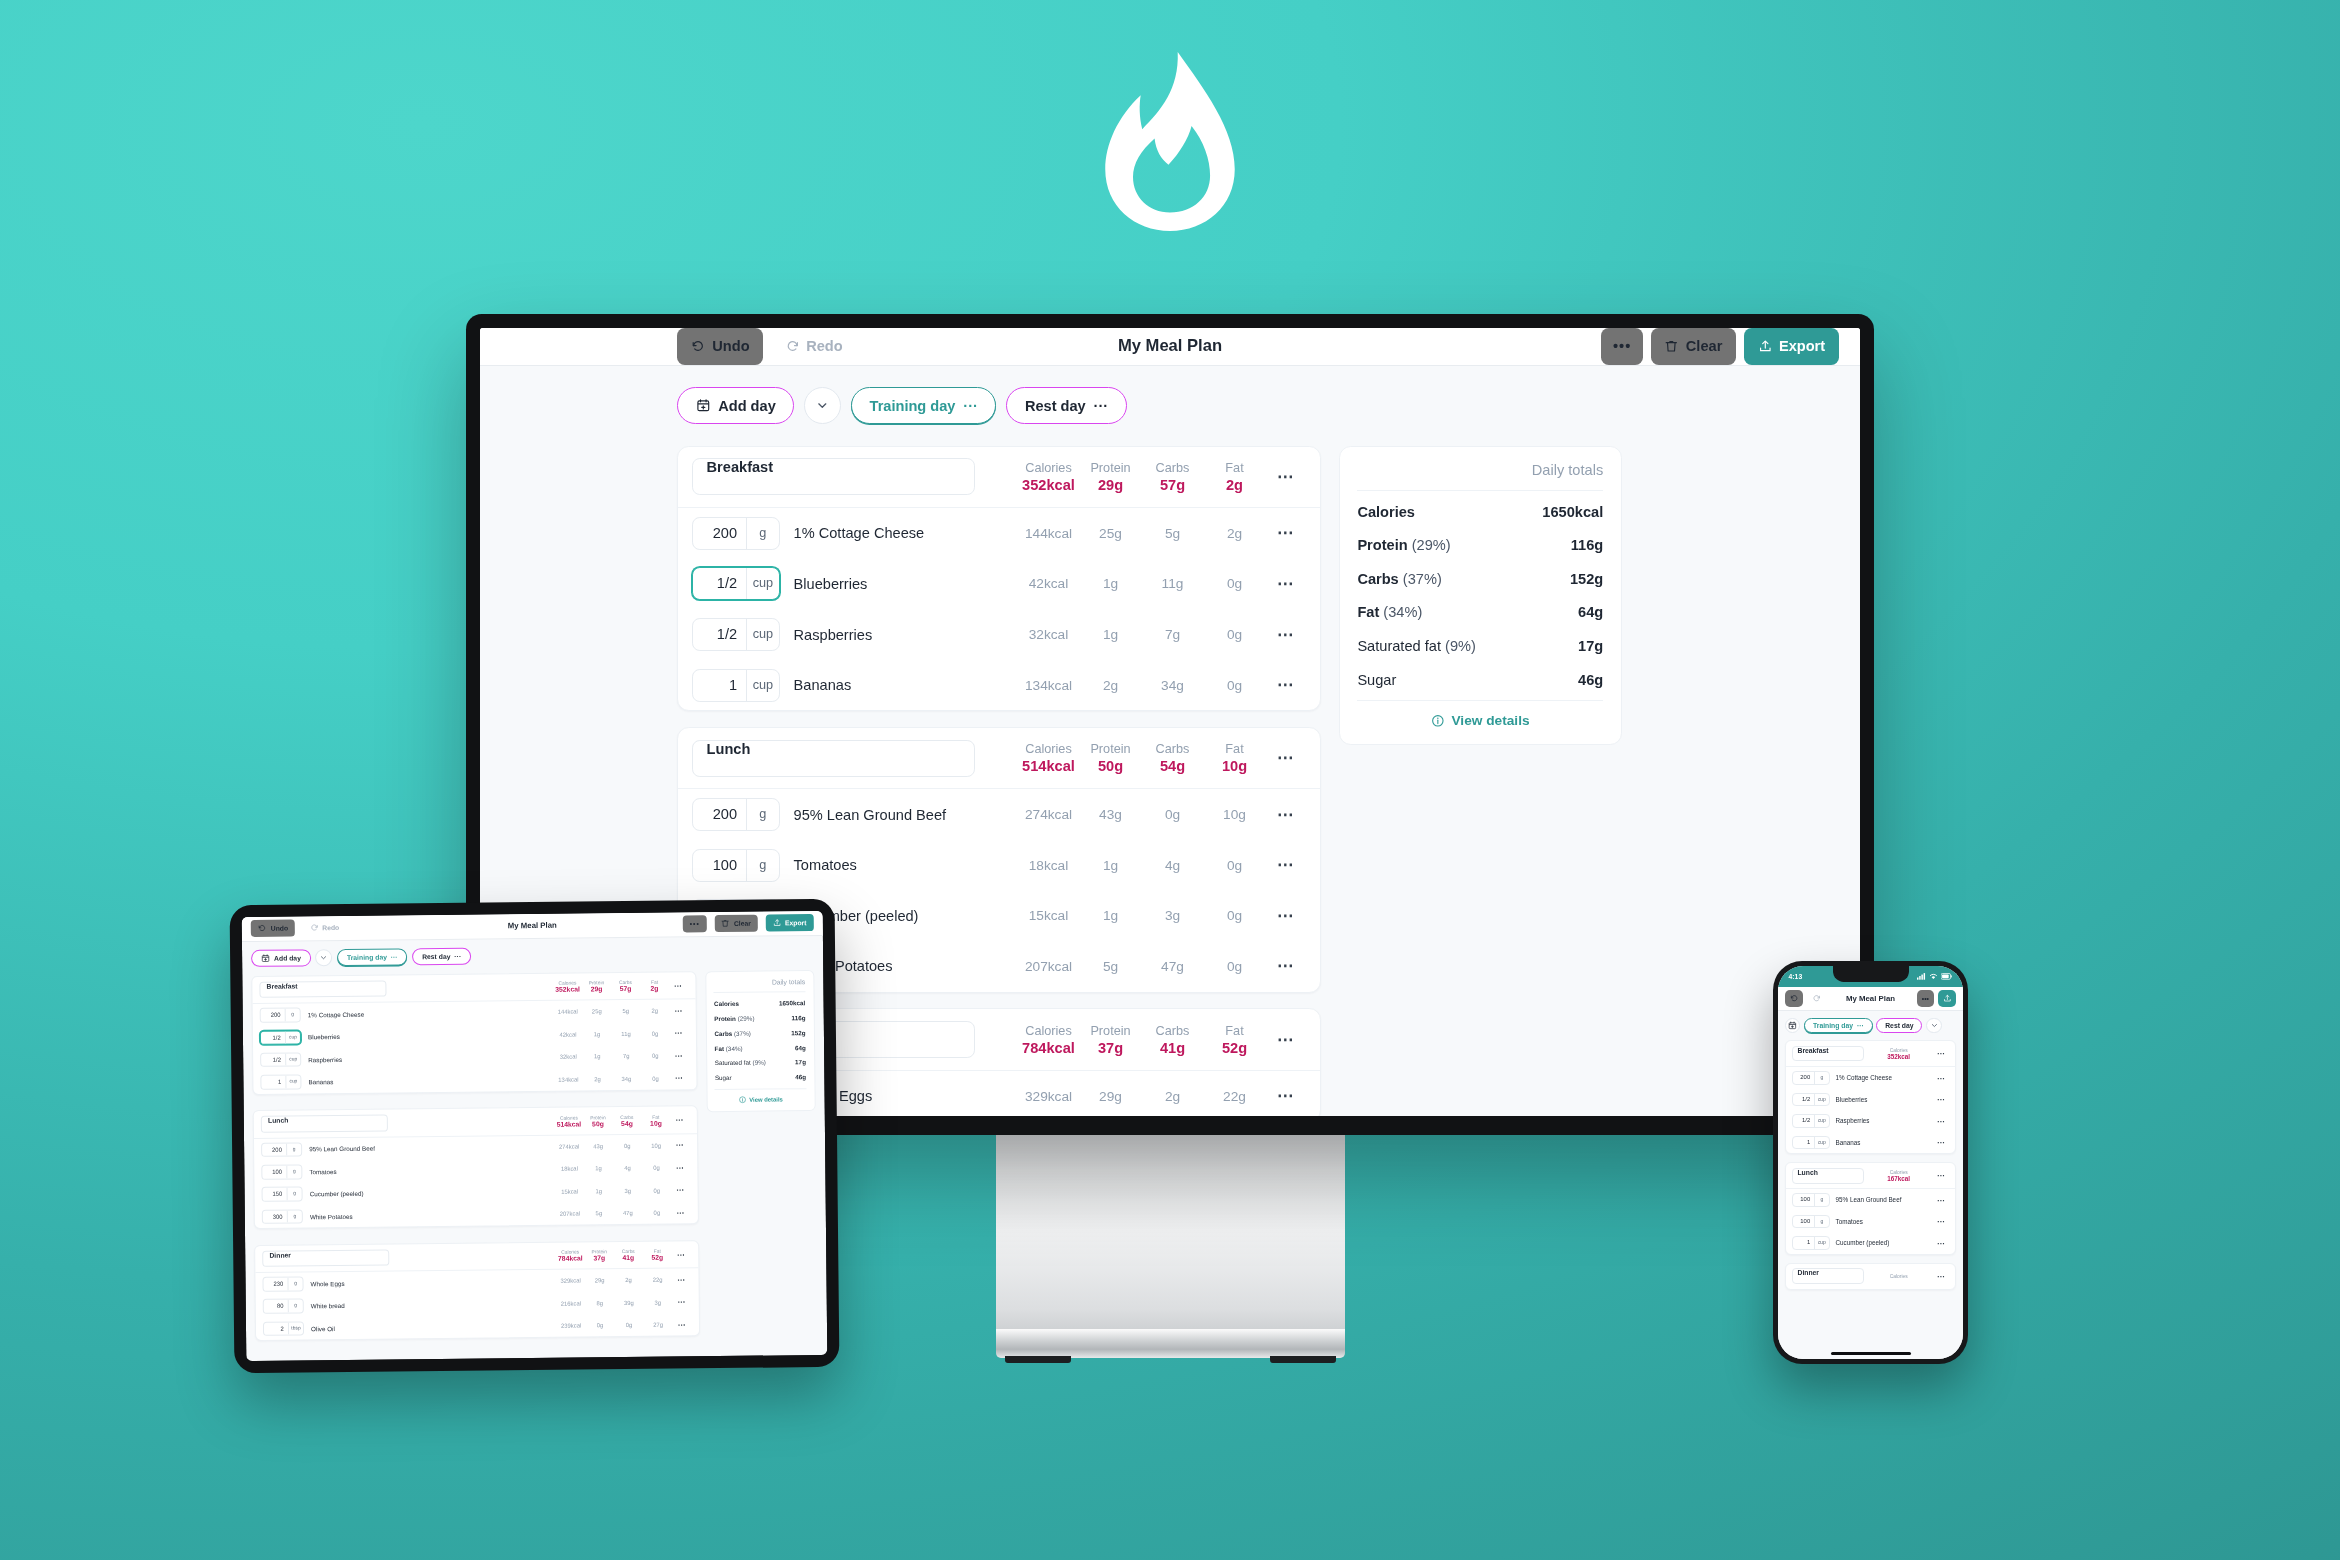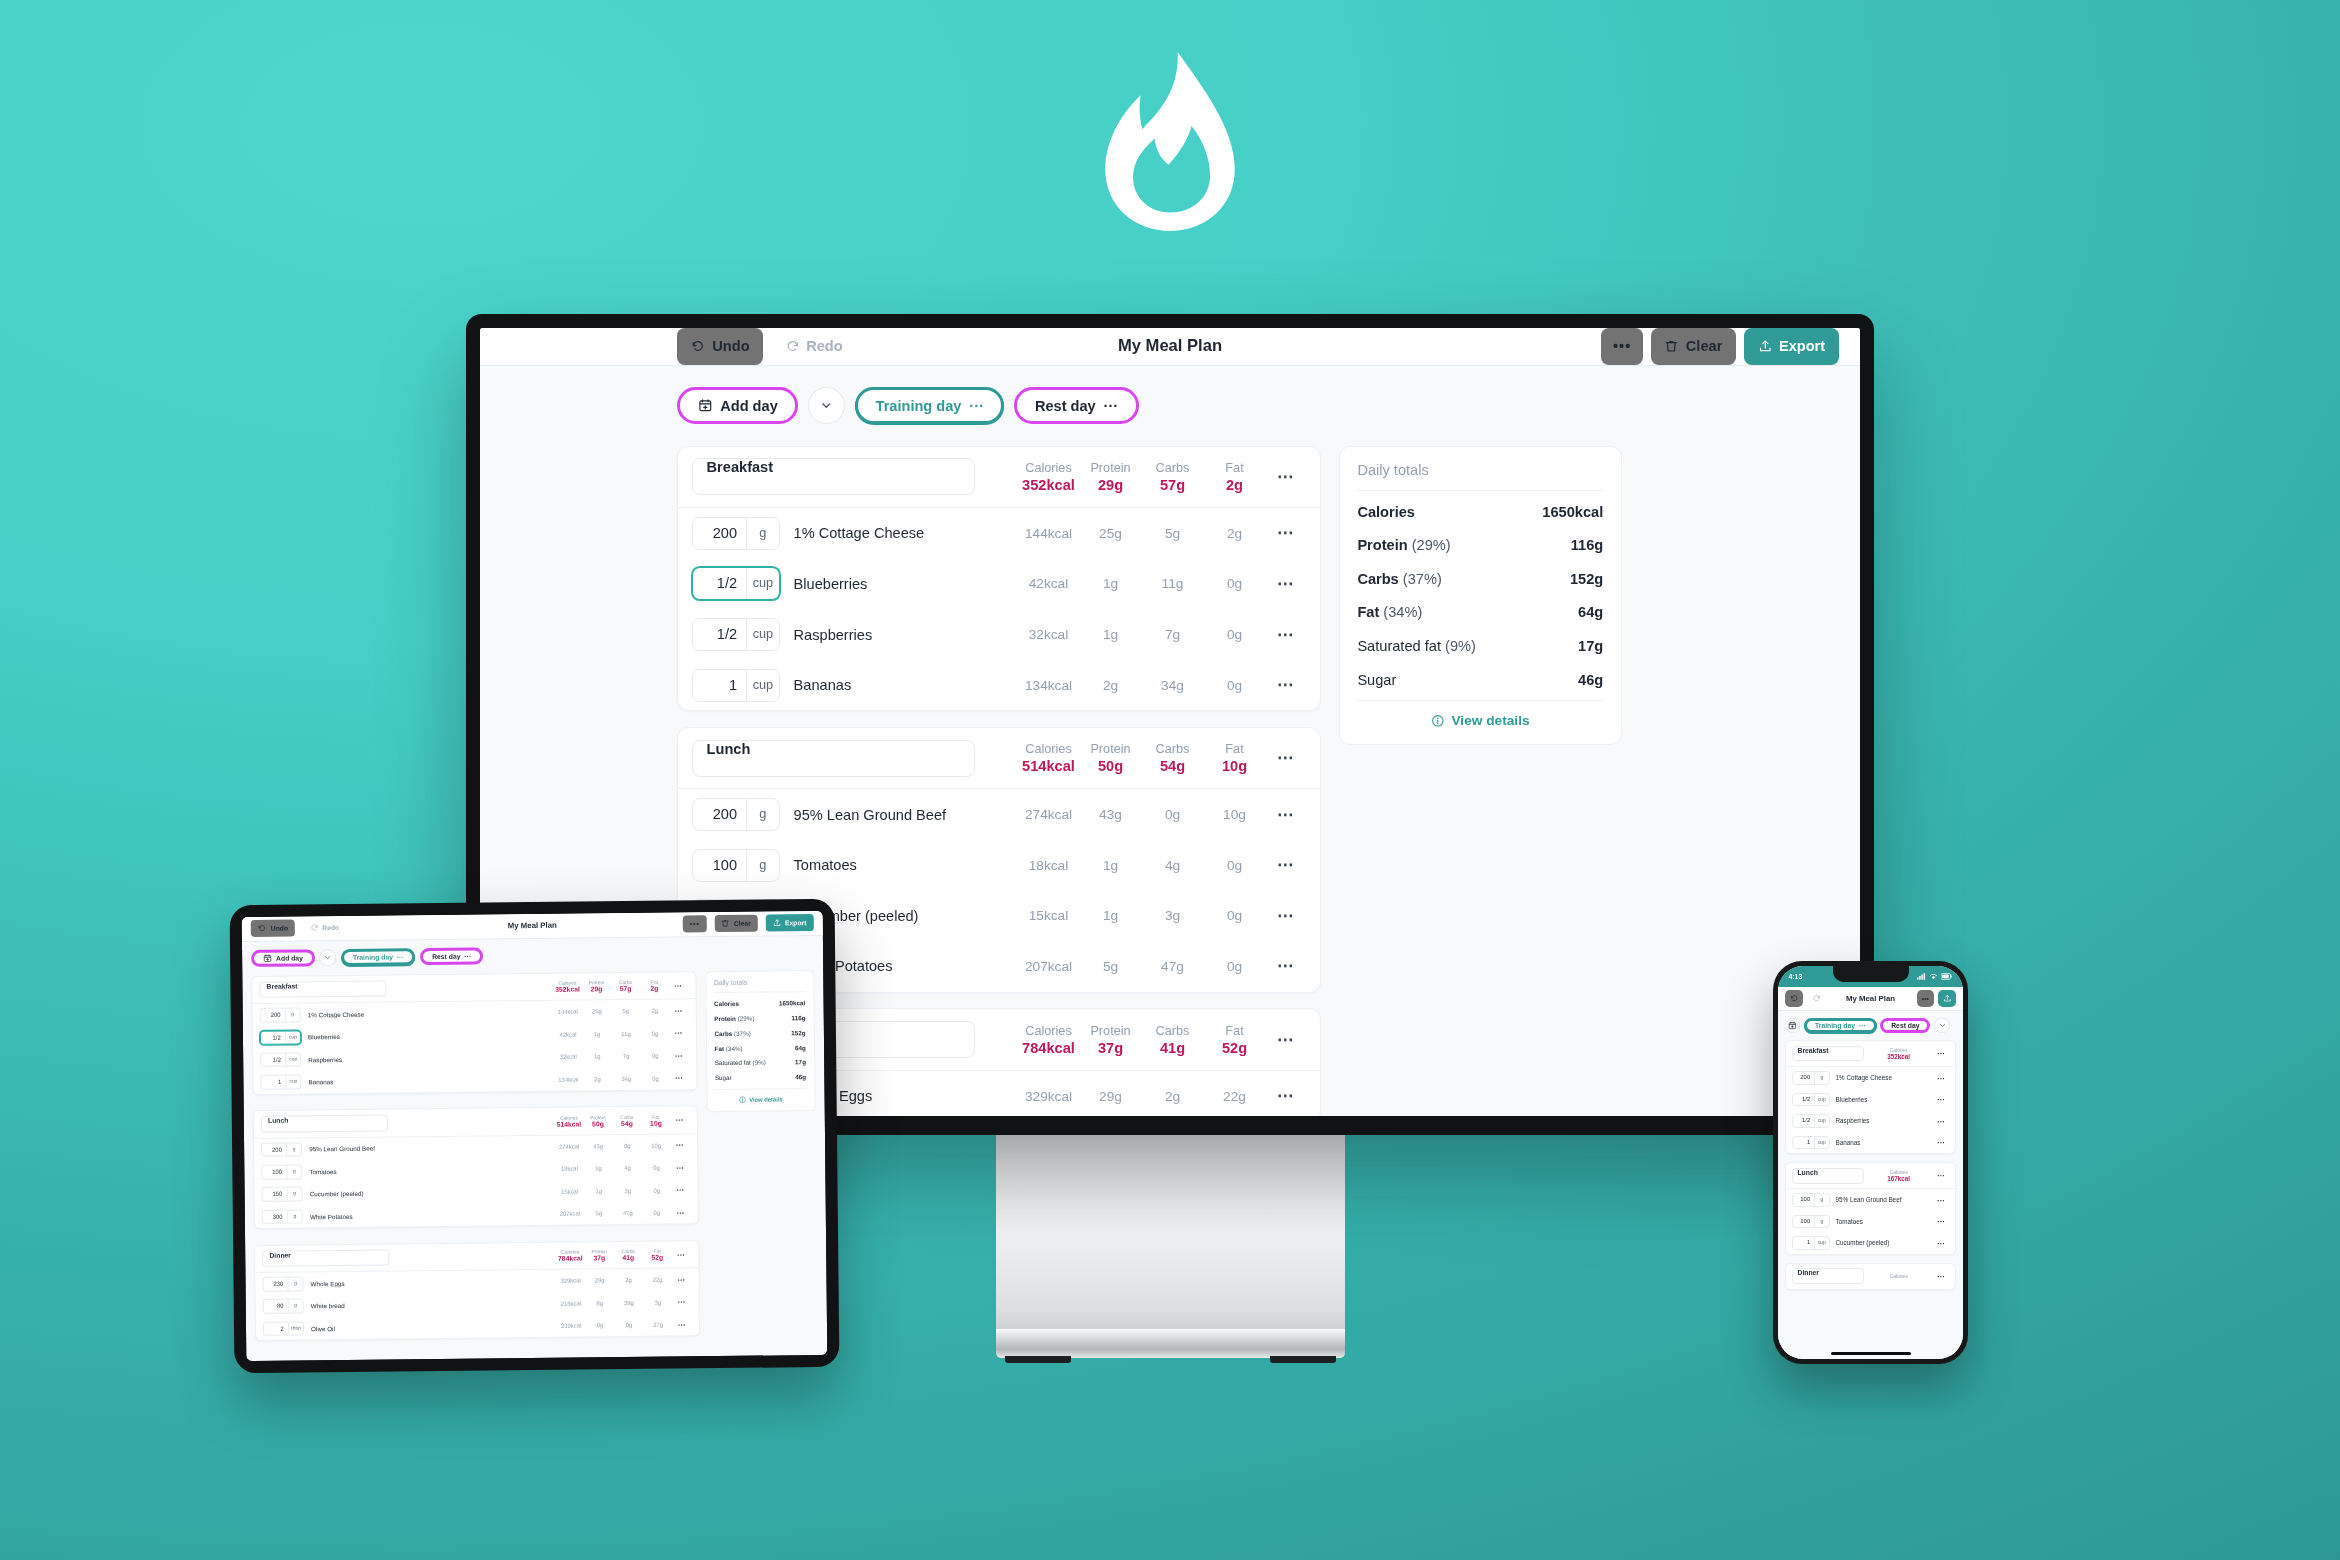--- a/index.html
+++ b/index.html
@@ -59,21 +59,21 @@
   }
   .btn { display:inline-flex; align-items:center; gap:6.8px; border-radius:7.8px; border:none;
          background:transparent; font-family:inherit; font-weight:700; color:#1f2733; cursor:pointer; }
   .btn.soft { background:#737373; }
   .btn.ghost { color:#a8b2bf; }
   .btn.primary { background:#2f9a96; color:#fff; }
   .icon { display:inline-block; line-height:0; }
   .icon svg { display:block; }
 
   .daybar { display:flex; align-items:center; gap:9.8px; }
-  .pill { display:inline-flex; align-items:center; gap:7.8px; background:#fff; border:3px solid #d946ef;
+  .pill { display:inline-flex; align-items:center; gap:7.8px; background:#fff; border:1px solid #d946ef;
           border-radius:974px; font-weight:700; color:#1f2733; cursor:pointer; }
   .pill.active { border-color:#2f9a96; color:#2f9a96; box-shadow:0 1px 0 #2f9a96; }
   .circ { display:inline-flex; align-items:center; justify-content:center; background:#fff;
           border:1px solid #e3e9ef; border-radius:974px; color:#4b5666; cursor:pointer; }
 
   .content { display:flex; gap:17.6px; padding:0 0 0 0; }
   .meals { display:flex; flex-direction:column; gap:15.6px; }
   .card { background:#fff; border:1px solid #edf1f5; border-radius:11.7px; box-shadow:0 1px 2px rgba(16,24,40,.04); }
 
   .mealhead { display:flex; align-items:center; border-bottom:1px solid #eef2f6; }
@@ -87,21 +87,21 @@
 
   .frow { display:flex; align-items:center; }
   .qty { display:inline-flex; border:1px solid #e6ebf0; border-radius:7.8px; overflow:hidden; background:#fff; }
   .qty.focus { border-color:#2cb3a6; box-shadow:0 0 0 1px #2cb3a6; }
   .qty .num { text-align:right; color:#1f2733; font-weight:400; }
   .qty .unit { border-left:1px solid #e6ebf0; color:#5b6776; text-align:center; }
   .fname { color:#1f2733; flex:1; }
   .fmacro { text-align:center; color:#93a0b0; }
 
   .totals { background:#fff; border:1px solid #edf1f5; border-radius:11.7px; align-self:flex-start; }
-  .totals .th { text-align:left; color:#93a0b0; }
+  .totals .th { text-align:right; color:#93a0b0; }
   .totals hr { border:none; border-top:1px solid #eef2f6; }
   .trow { display:flex; justify-content:space-between; align-items:baseline; }
   .trow .k { color:#1f2733; font-weight:700; }
   .trow .k .pct { color:#4b5666; font-weight:400; }
   .trow .k.reg { font-weight:400; }
   .trow .v { color:#1f2733; font-weight:700; }
   .viewdet { display:flex; align-items:center; justify-content:center; gap:6.8px; color:#2f9a96; font-weight:700; cursor:pointer; }
 
   
   .d .topbar { height:55px; padding:0 21.5px; }

